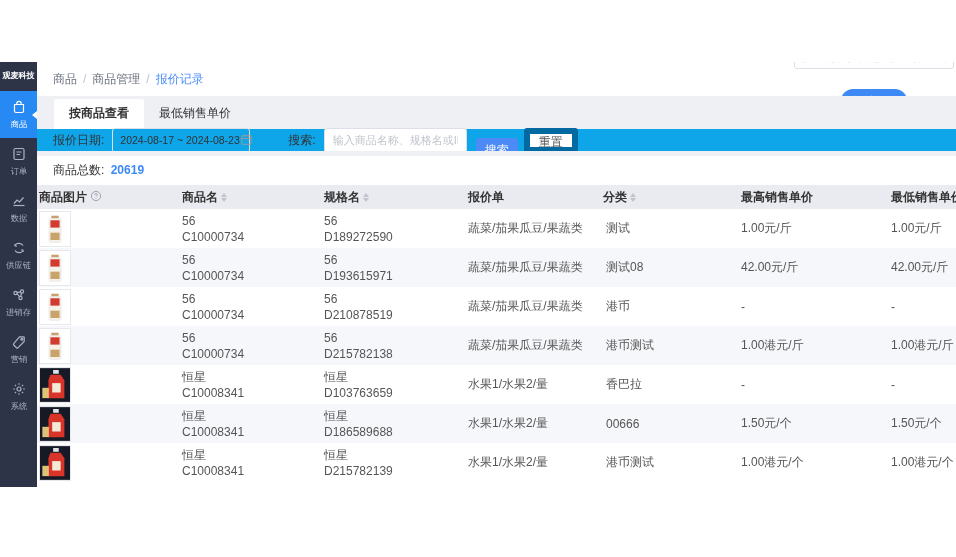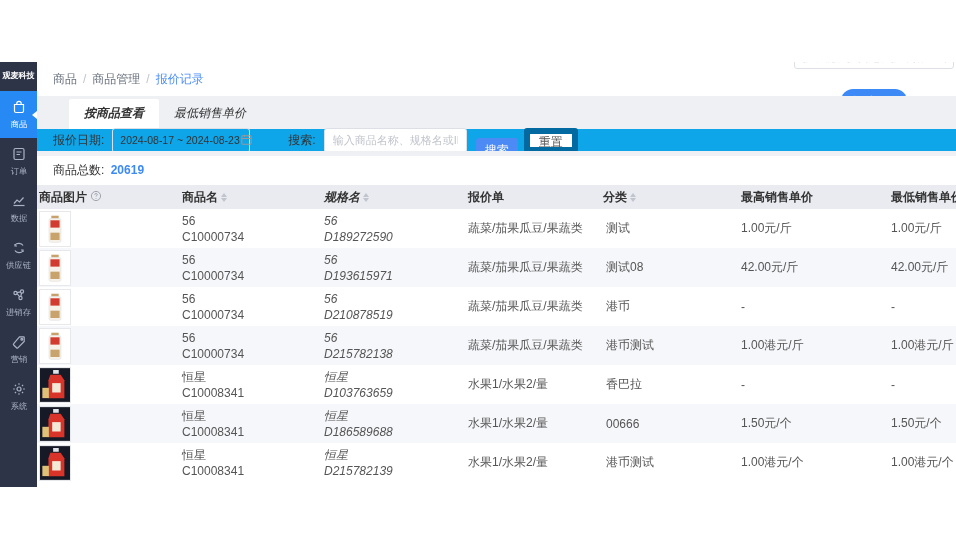--- a/index.html
+++ b/index.html
@@ -30,21 +30,21 @@
   .topbar-right { display:flex; align-items:center; gap:8px; padding-right:2px;flex-direction:column; }
   .global-search { position:relative; width:160px; height:24px; border:1px solid #dcdfe6;
     border-radius:3px; background:#fff; display:flex; align-items:center; padding:0 24px 0 8px; }
   .global-search input { border:none; outline:none; width:100%; font-size:11px; color:#333;
     font-family:inherit; background:transparent; }
   .global-search input::placeholder { color:#c0c4cc; }
   .search-glyph { position:absolute; right:5px; top:4px; }
   .guide-btn { height:24px; padding:0 11px; background:#3d8af7; color:#fff; border:none;
     border-radius:12px; font-size:11px; font-family:inherit; cursor:pointer; white-space:nowrap;margin-top:12px; }
 
-  .tabstrip { background:#eef0f4; padding:3px 0 0 32px; display:flex; flex-shrink:0;font-style:italic; }
+  .tabstrip { background:#eef0f4; padding:3px 0 0 17px; display:flex; flex-shrink:0; }
   .tab { font-size:12px; color:#333; padding:6px 15px 7px; cursor:pointer; white-space:nowrap; }
   .tab.active { background:#fff; border-radius:2px 2px 0 0; font-weight:bold; }
 
   .filter-card { background:#0ea5e9; padding:5px 16px; display:flex; align-items:center; flex-shrink:0; height:22px; }
   .f-label { font-size:12px; color:#333; margin-right:8px; white-space:nowrap; }
   .date-input { width:138px; height:25px; border:1px solid #dcdfe6; border-radius:3px;
     display:flex; align-items:center; justify-content:space-between; padding:0 7px;
     font-size:10.5px; color:#333; cursor:pointer; margin-right:38px; white-space:nowrap; }
   .plain-input { width:143px; height:25px; border:1px solid #dcdfe6; border-radius:3px;
     padding:0 8px; font-size:11px; color:#333; font-family:inherit; outline:none; }
@@ -61,21 +61,21 @@
   .summary .count { color:#3d8af7; margin-left:3px; font-weight:bold; }
 
   .table-wrap { flex:1; overflow:hidden; }
   .table-inner { width:1040px; }
   .tr { display:flex; align-items:center; height:39px; }
   .tr.head { height:24px; background:#e9ebf0; }
   .tr.even { background:#f6f7fa; }
   .td { flex-shrink:0; padding:0 4px; font-size:12px; color:#555; overflow:hidden; white-space:nowrap; }
   .head .td { color:#333; font-weight:bold; display:flex; align-items:center; gap:3px; }
   .c1 { width:141px; padding-left:2px; }
-  .c2 { width:142px; } .c3 { width:144px;font-style:italic; } .c4 { width:138px; }
+  .c2 { width:142px; } .c3 { width:144px; } .c4 { width:138px; }
   .c5 { width:135px; } .c6 { width:150px; } .c7 { width:150px; }
   .two-line div { line-height:16px; }
   .img-box { width:32px; height:36px; border:1px solid #e6e8eb; background:#fff;
     display:flex; align-items:center; justify-content:center; overflow:hidden; cursor:pointer; }
 
   .sort-caret { display:inline-flex; flex-direction:column; gap:1px; }
   .sort-caret i { display:block; width:0; height:0; border-left:3.5px solid transparent; border-right:3.5px solid transparent; }
   .sort-caret .up { border-bottom:4px solid #c0c4cc; }
   .sort-caret .down { border-top:4px solid #c0c4cc; }
 </style>

